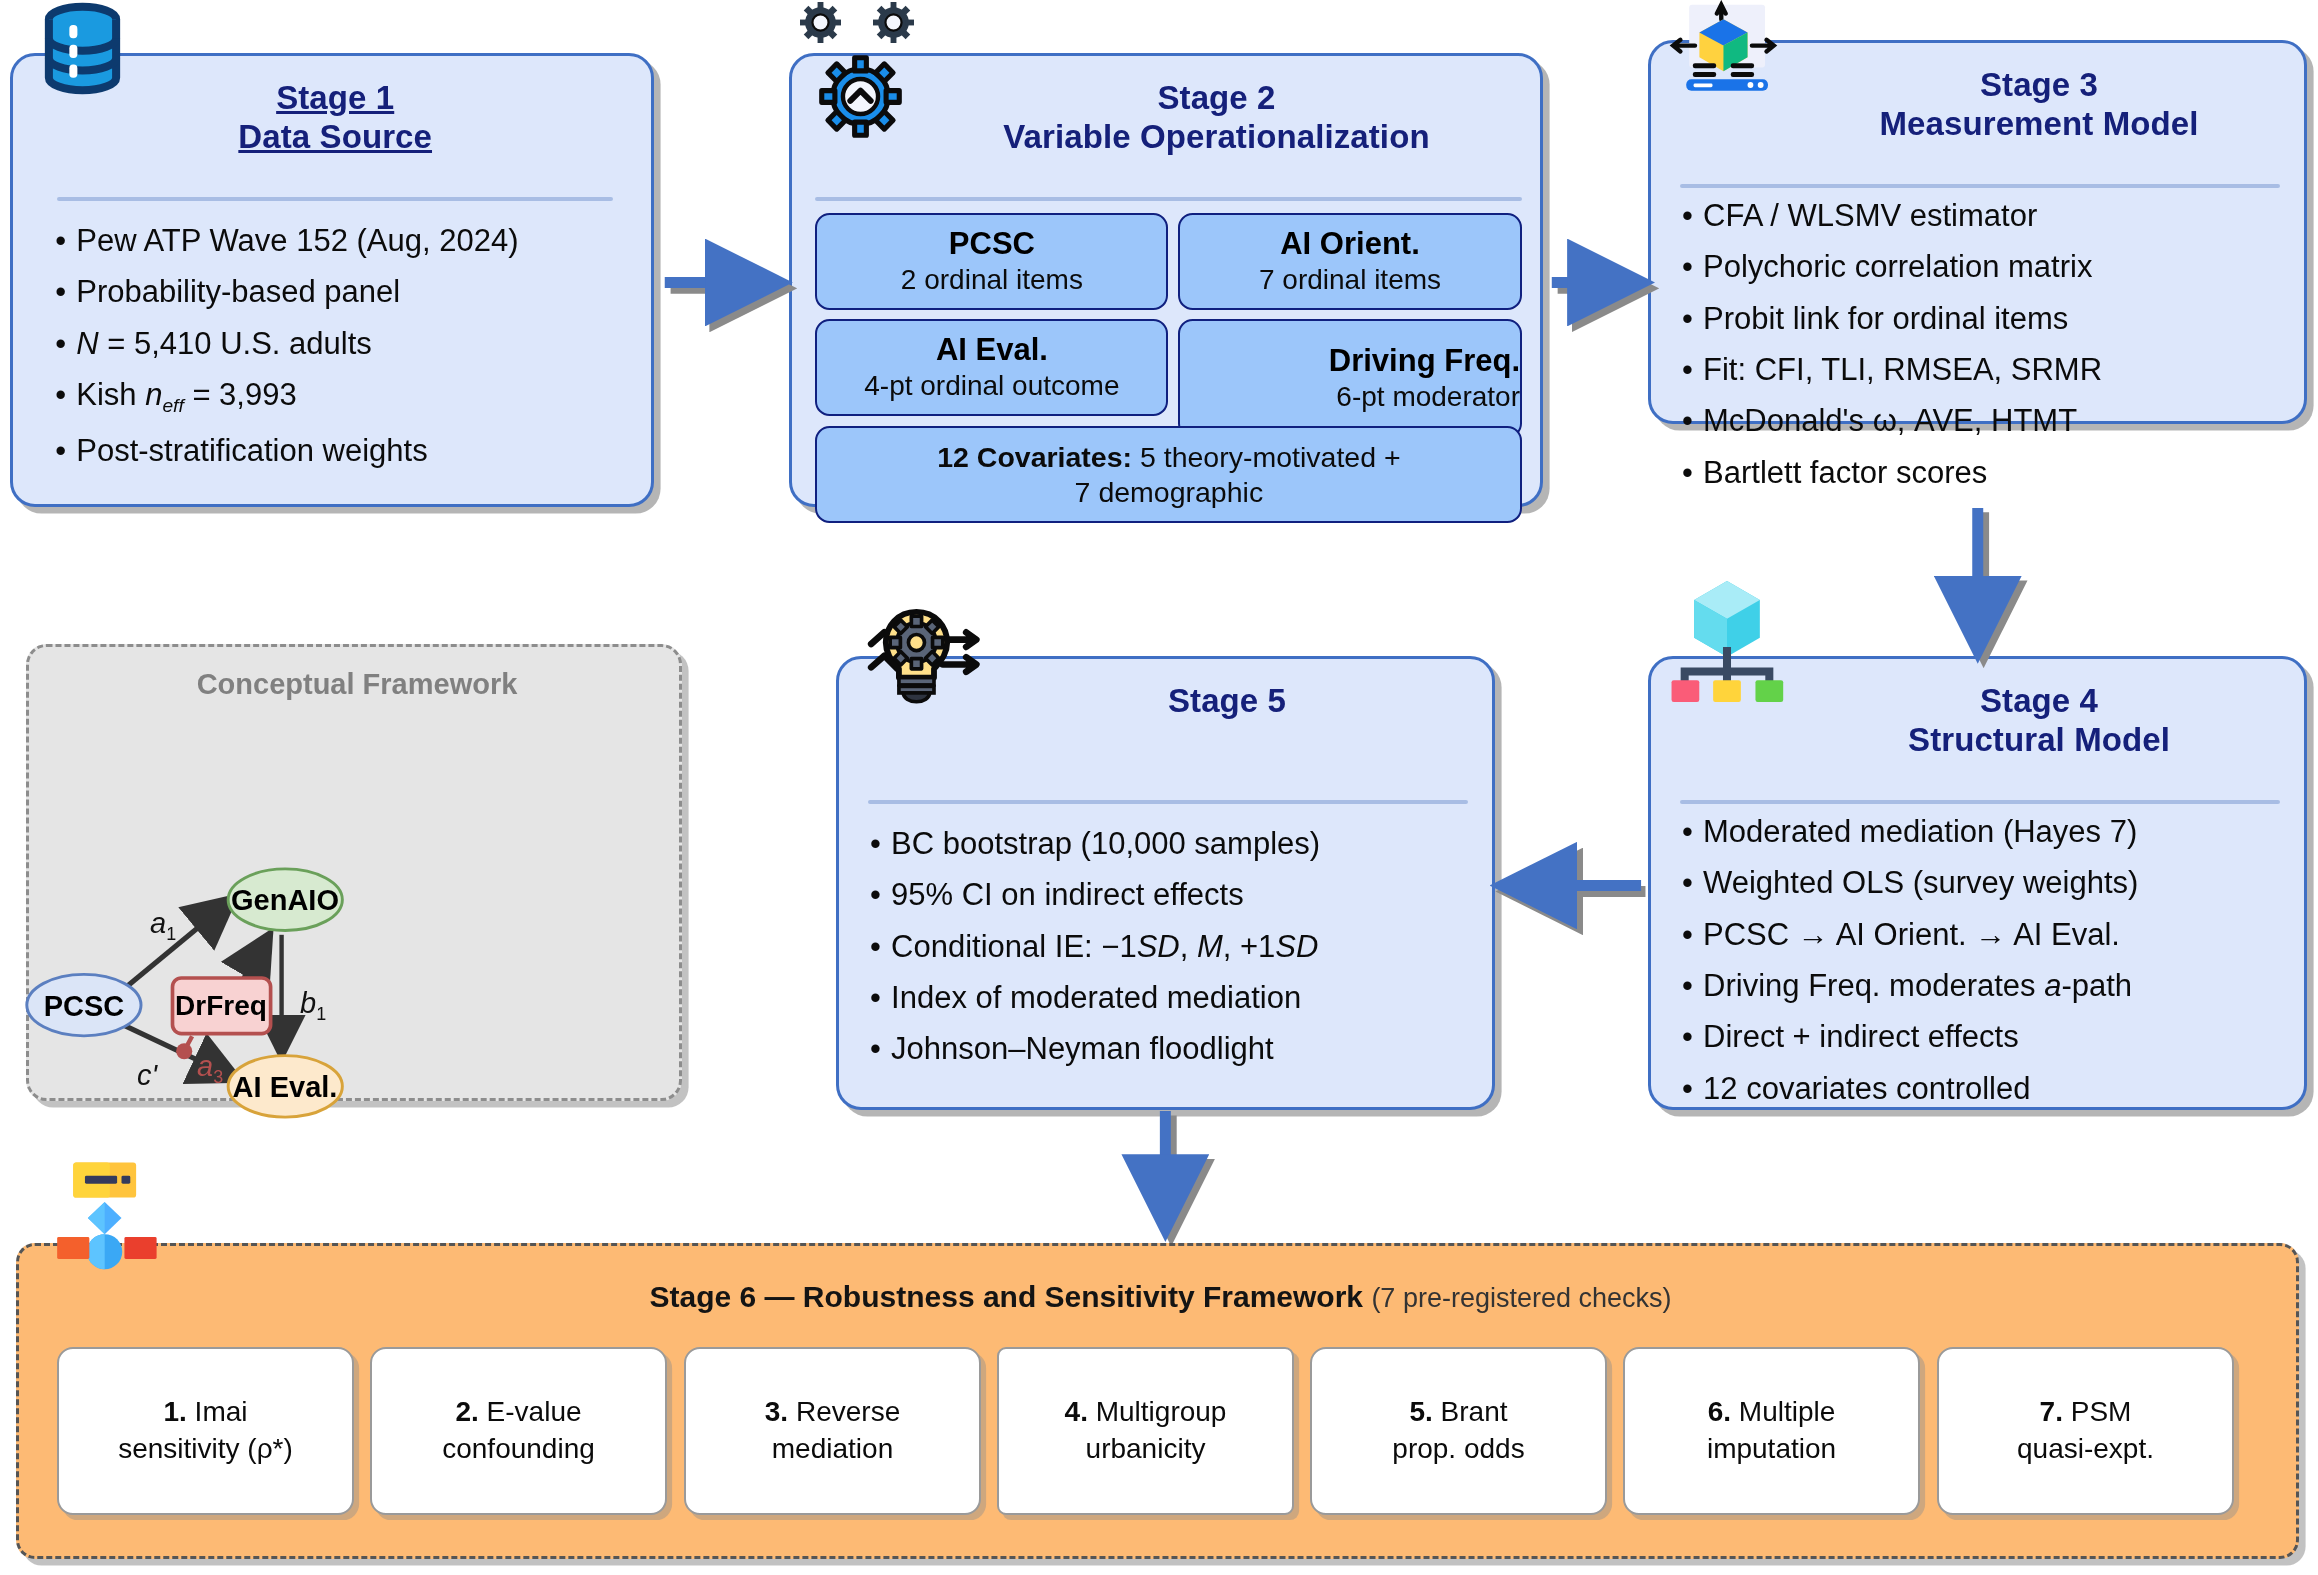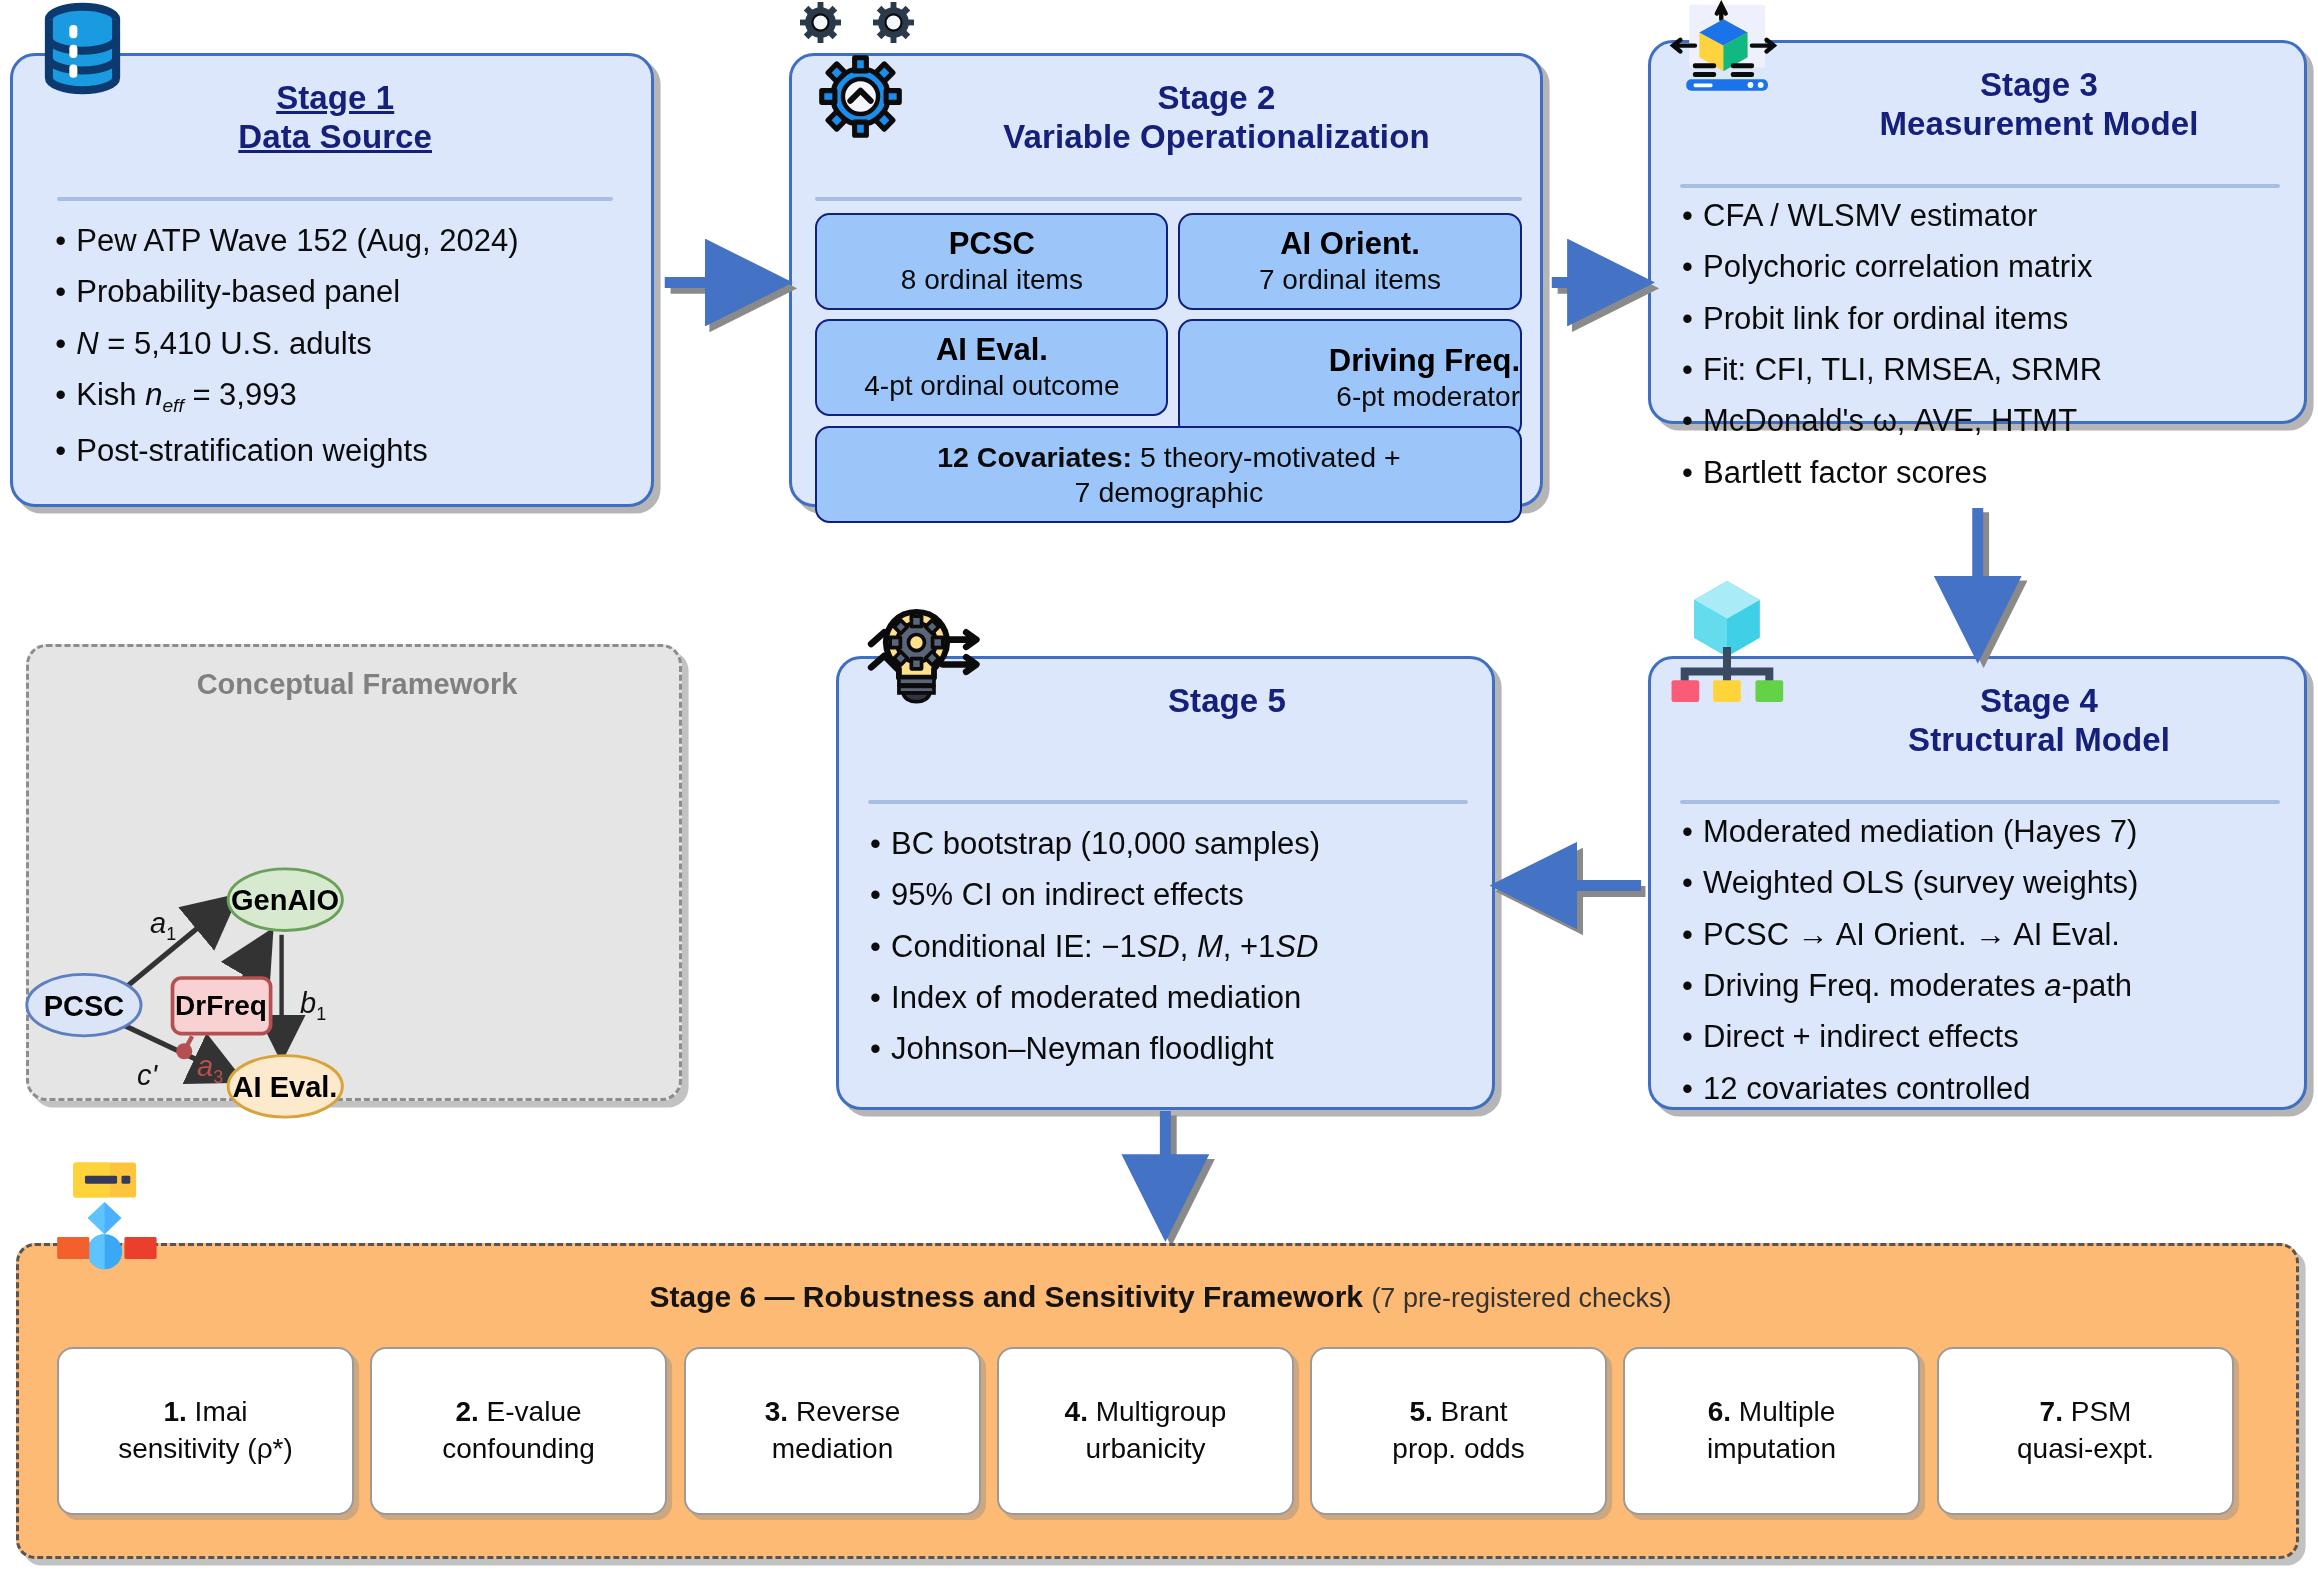--- a/index.html
+++ b/index.html
@@ -101,21 +101,21 @@
 
 <div class="abs stage" style="left:789px;top:53px;width:754px;height:454px;">
   <div class="abs stage-title" style="left:110px;top:23.4px;width:629px;">
     <span class="l1">Stage 2</span>
     <span class="l2">Variable Operationalization</span>
   </div>
   <div class="abs divider" style="left:23.4px;top:141px;width:707px;"></div>
 
   <div class="abs chip" style="left:23.4px;top:157px;width:353px;height:97px;">
     <div class="ct">PCSC</div>
-    <div class="cs">8 ordinal items</div>
+    <div class="cs">2 ordinal items</div>
   </div>
   <div class="abs chip" style="left:386px;top:157px;width:344px;height:97px;">
     <div class="ct">AI Orient.</div>
     <div class="cs">7 ordinal items</div>
   </div>
   <div class="abs chip" style="left:23.4px;top:263px;width:353px;height:97px;">
     <div class="ct">AI Eval.</div>
     <div class="cs">4-pt ordinal outcome</div>
   </div>
   <div class="abs chip" style="left:386px;top:263px;width:344px;height:119px;align-items:flex-end;">
@@ -398,21 +398,21 @@
       <span>confounding</span>
     </span>
   </div>
   <div class="abs check" style="left:665px;top:101px;width:297px;height:168px;">
     <span>
       <b>3.</b>
       <span>Reverse</span><br>
       <span>mediation</span>
     </span>
   </div>
-  <div class="abs check" style="left:978px;top:101px;width:297px;height:168px;">
+  <div class="abs check" style="left:978px;top:101px;width:297px;height:168px;border-radius:9px;">
     <span>
       <b>4.</b>
       <span>Multigroup</span><br>
       <span>urbanicity</span>
     </span>
   </div>
   <div class="abs check" style="left:1291px;top:101px;width:297px;height:168px;">
     <span>
       <b>5.</b>
       <span>Brant</span><br>

